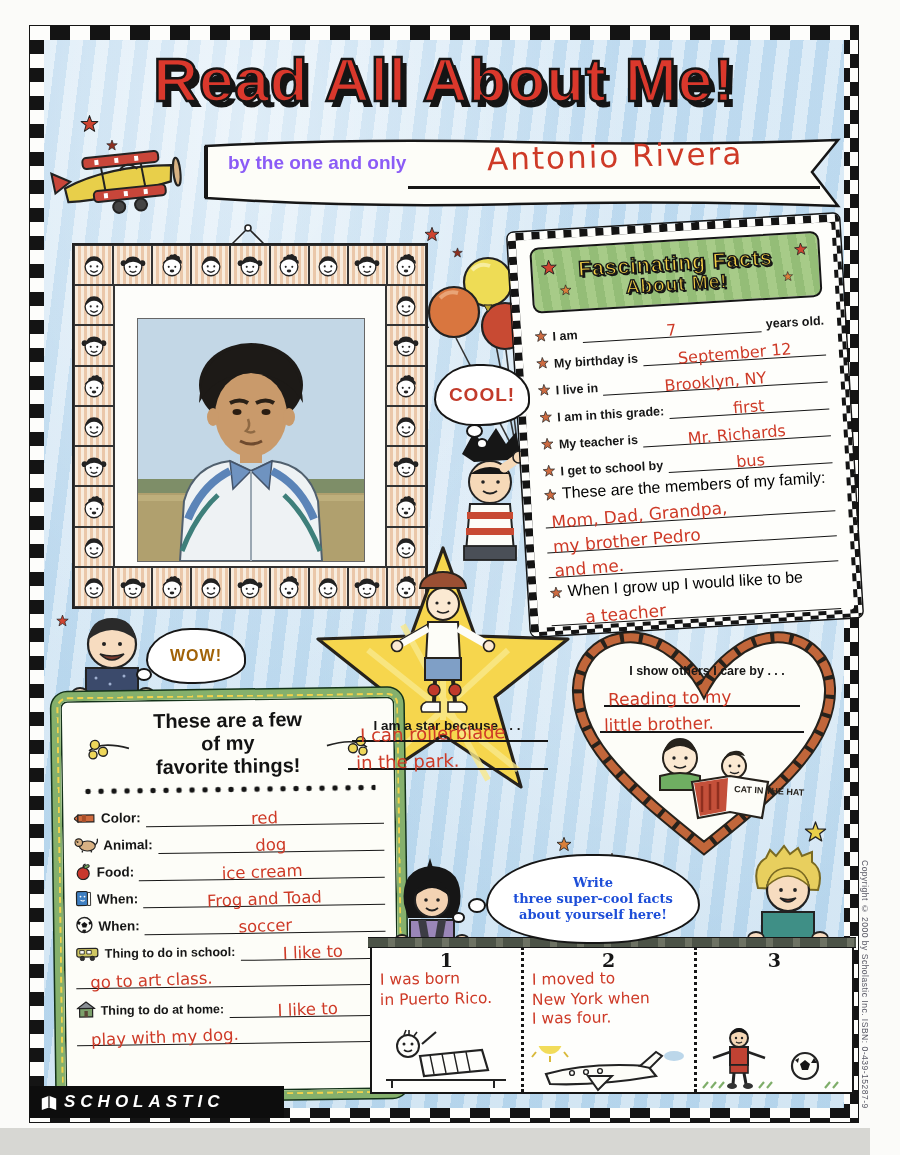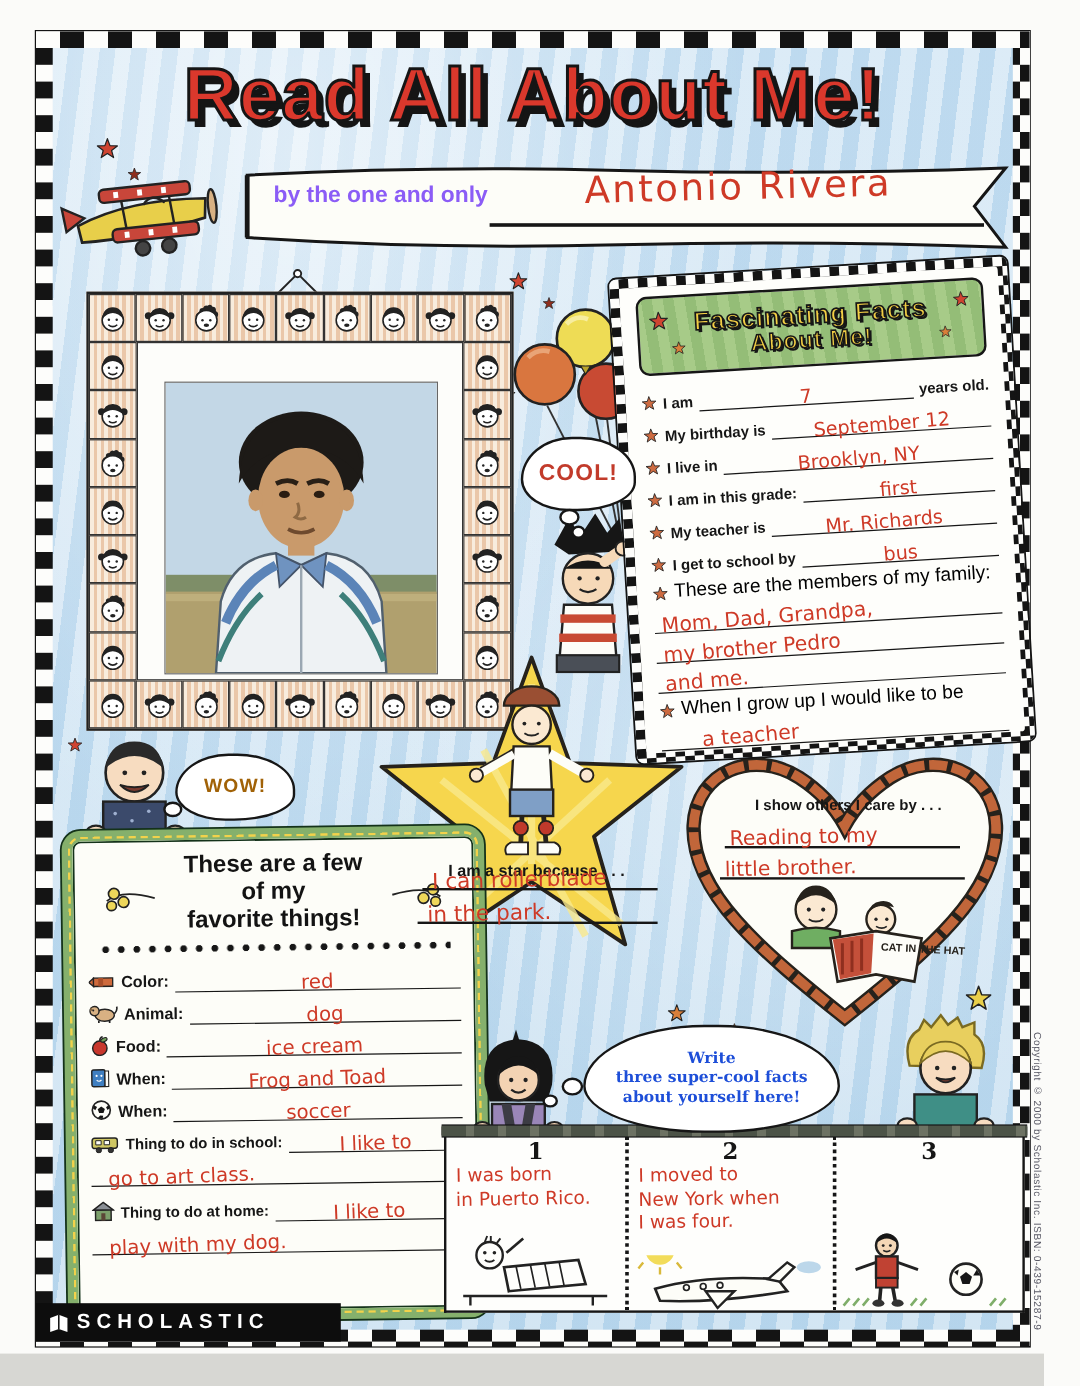--- a/index.html
+++ b/index.html
@@ -103,21 +103,21 @@
   .panels{left:370px;top:947px;width:484px;height:147px;background:#fefefc;border:2px solid #161616;border-top:none;
     display:flex;z-index:6;box-sizing:border-box;}
   .panel{position:relative;padding:3px 8px;box-sizing:border-box;}
   .panel+.panel{border-left:3px dotted #161616;}
   .pnum{text-align:center;font-family:"DejaVu Serif",serif;font-weight:bold;font-size:19px;color:#161616;line-height:20px;}
   .ptext .hand{font-size:15.5px;line-height:19.5px;white-space:nowrap;transform:rotate(-1deg);}
   .doodle{position:absolute;bottom:2px;}
   
   .kid{z-index:5;}
   
-  .slogo{left:30px;top:1086px;width:254px;height:32px;background:#0d0d0d;display:flex;align-items:center;gap:6px;padding-left:10px;box-sizing:border-box;z-index:9;}
+  .slogo{left:30px;top:1086px;width:254px;height:32px;background:#0d0d0d;display:flex;align-items:center;gap:6px;padding-left:10px;box-sizing:border-box;z-index:9;font-style:italic;}
   .slogo span{color:#fff;font-size:17px;font-weight:bold;letter-spacing:5px;}
   .copyright{left:860px;top:860px;height:276px;writing-mode:vertical-rl;font-size:8.5px;color:#5a5a66;letter-spacing:.5px;z-index:9;}
 </style>
 </head>
 <body>
 
 <svg width="0" height="0" style="position:absolute" aria-hidden="true">
   <defs>
     <symbol id="star5" viewBox="0 0 24 24">
       <polygon points="12,2 14.7,9.3 22.5,9.6 16.4,14.4 18.5,21.9 12,17.6 5.5,21.9 7.6,14.4 1.5,9.6 9.3,9.3" fill="currentColor" stroke="#222" stroke-width="1.3" stroke-linejoin="round"></polygon>

